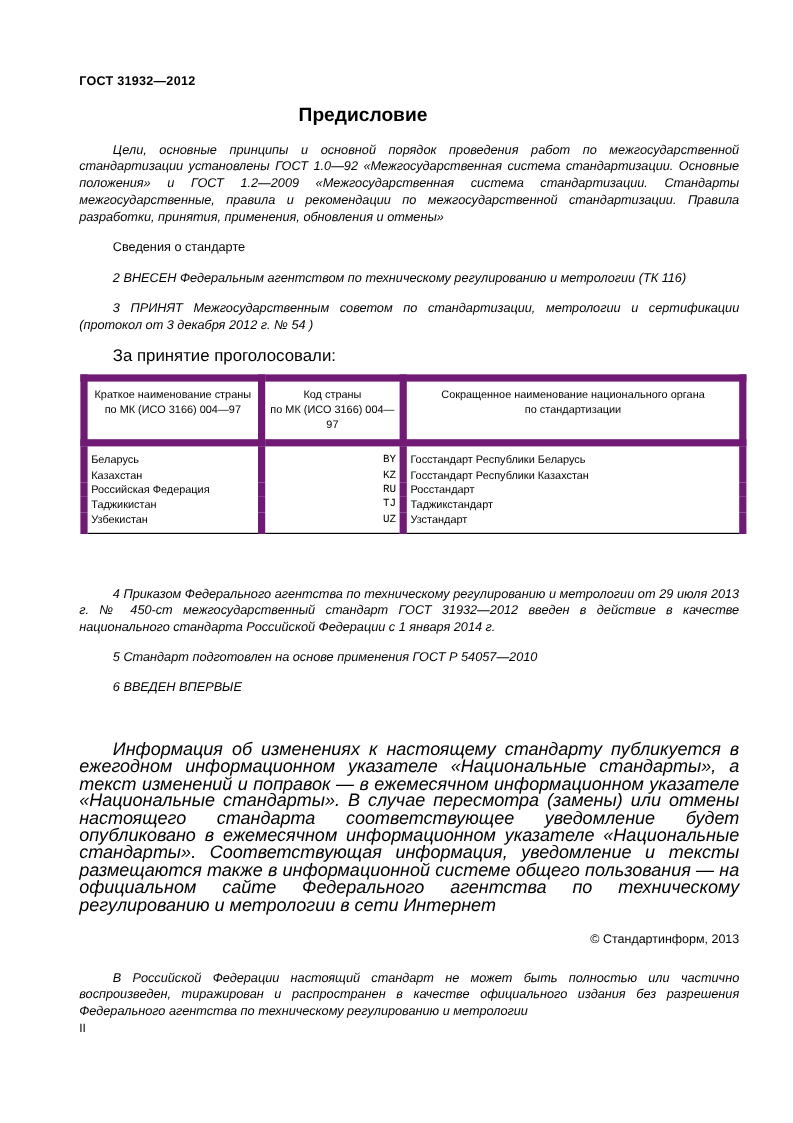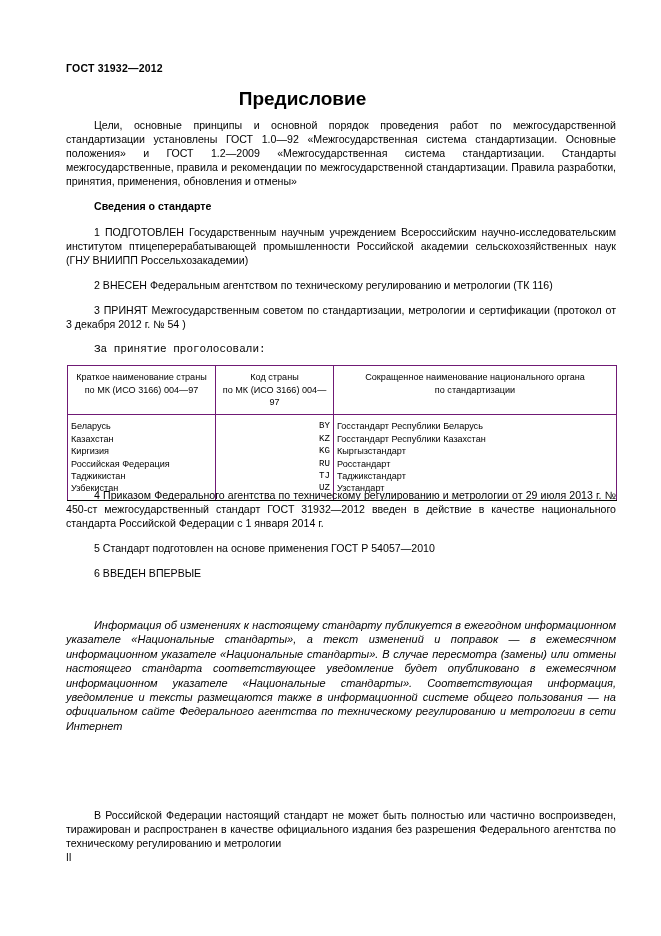--- a/index.html
+++ b/index.html
@@ -27,60 +27,60 @@
     font-size: 10.5px;
     font-weight: bold;
     letter-spacing: 0.02em;
   }
   .doc-title {
     position: absolute;
     left: 0;
     top: 88px;
     width: 605px;
     text-align: center;
-    font-size: 19px;
+    font-size: 16px;
     font-weight: bold;
   }
   p.para {
     margin: 0 0 11px 0;
     font-size: 10.6px;
     line-height: 14.1px;
     text-align: justify;
     text-justify: inter-word;
     text-indent: 28px;
+    font-style: italic;
   }
   .section-head {
     margin: 0 0 11px 0;
     font-size: 10.6px;
     line-height: 14.1px;
-    font-weight: bold;
+    font-weight: normal;
     text-indent: 28px;
   }
   .body-block {
     position: absolute;
     left: 66px;
     top: 118px;
     width: 550px;
   }
   .vote-line {
     margin: 0 0 9px 0;
-    font-size: 11px;
+    font-size: 14px;
     line-height: 14.1px;
     text-indent: 28px;
-    font-family: Liberation Mono, monospace;
   }
   table.vote-table {
     border-collapse: collapse;
     width: 549px;
     margin: 0 0 0 1px;
     table-layout: fixed;
   }
   table.vote-table th,
   table.vote-table td {
-    border: 1px solid #701a75;
+    border: 6px solid #701a75;
     font-size: 9.1px;
     line-height: 12.4px;
     font-weight: normal;
     vertical-align: top;
   }
   table.vote-table th {
     text-align: center;
     padding: 5px 3px 6px 3px;
   }
   table.vote-table td {
@@ -110,21 +110,21 @@
     width: 550px;
   }
   .notice-block {
     position: absolute;
     left: 66px;
     top: 618px;
     width: 550px;
   }
   p.italic-note {
     margin: 0;
-    font-size: 11px;
+    font-size: 15px;
     line-height: 14.4px;
     font-style: italic;
     text-align: justify;
     text-indent: 28px;
   }
   .copyright {
     position: absolute;
     left: 0;
     top: 778px;
     width: 616px;
@@ -150,21 +150,20 @@
 
 <div class="page">
 
   <div class="doc-header">ГОСТ 31932—2012</div>
 
   <div class="doc-title">Предисловие</div>
 
   <div class="body-block">
     <p class="para">Цели, основные принципы и основной порядок проведения работ по межгосударственной стандартизации установлены ГОСТ 1.0—92 «Межгосударственная система стандартизации. Основные положения» и ГОСТ 1.2—2009 «Межгосударственная система стандартизации. Стандарты межгосударственные, правила и рекомендации по межгосударственной стандартизации. Правила разработки, принятия, применения, обновления и отмены»</p>
     <div class="section-head">Сведения о стандарте</div>
-    <p class="para">1  ПОДГОТОВЛЕН Государственным научным учреждением Всероссийским научно-исследовательским институтом птицеперерабатывающей промышленности Российской академии сельскохозяйственных наук (ГНУ ВНИИПП Россельхозакадемии)</p>
     <p class="para">2  ВНЕСЕН Федеральным агентством по техническому регулированию и метрологии (ТК 116)</p>
     <p class="para">3  ПРИНЯТ Межгосударственным советом по стандартизации, метрологии и сертификации (протокол от 3 декабря 2012 г. № 54 )</p>
     <div class="vote-line">За принятие проголосовали:</div>
 
     <table class="vote-table">
       <colgroup>
         <col class="w1">
           <col class="w2">
           <col class="w3">
       </colgroup>
@@ -189,25 +188,20 @@
           <td class="c-name">Беларусь</td>
           <td class="c-code">BY</td>
           <td class="c-org">Госстандарт Республики Беларусь</td>
         </tr>
         <tr>
           <td class="c-name">Казахстан</td>
           <td class="c-code">KZ</td>
           <td class="c-org">Госстандарт Республики Казахстан</td>
         </tr>
         <tr>
-          <td class="c-name">Киргизия</td>
-          <td class="c-code">KG</td>
-          <td class="c-org">Кыргызстандарт</td>
-        </tr>
-        <tr>
           <td class="c-name">Российская Федерация</td>
           <td class="c-code">RU</td>
           <td class="c-org">Росстандарт</td>
         </tr>
         <tr>
           <td class="c-name">Таджикистан</td>
           <td class="c-code">TJ</td>
           <td class="c-org">Таджикстандарт</td>
         </tr>
         <tr class="last-body">
@@ -222,20 +216,21 @@
   <div class="after-table">
     <p class="para">4  Приказом Федерального агентства по техническому регулированию и метрологии от 29 июля 2013 г. № 450-ст межгосударственный стандарт ГОСТ 31932—2012 введен в действие в качестве национального стандарта Российской Федерации с 1 января 2014 г.</p>
     <p class="para">5  Стандарт подготовлен на основе применения ГОСТ Р 54057—2010</p>
     <p class="para">6  ВВЕДЕН ВПЕРВЫЕ</p>
   </div>
 
   <div class="notice-block">
     <p class="italic-note">Информация об изменениях к настоящему стандарту публикуется в ежегодном информационном указателе «Национальные стандарты», а текст изменений и поправок — в ежемесячном информационном указателе «Национальные стандарты». В случае пересмотра (замены) или отмены настоящего стандарта соответствующее уведомление будет опубликовано в ежемесячном информационном указателе «Национальные стандарты». Соответствующая информация, уведомление и тексты размещаются также в информационной системе общего пользования — на официальном сайте Федерального агентства по техническому регулированию и метрологии в сети Интернет</p>
   </div>
 
+  <div class="copyright">© Стандартинформ, 2013</div>
 
   <div class="footer-block">
     <p class="para">В Российской Федерации настоящий стандарт не может быть полностью или частично воспроизведен, тиражирован и распространен в качестве официального издания без разрешения Федерального агентства по техническому регулированию и метрологии</p>
   </div>
 
   <div class="page-number">II</div>
 
 </div>
 
 </body></html>

